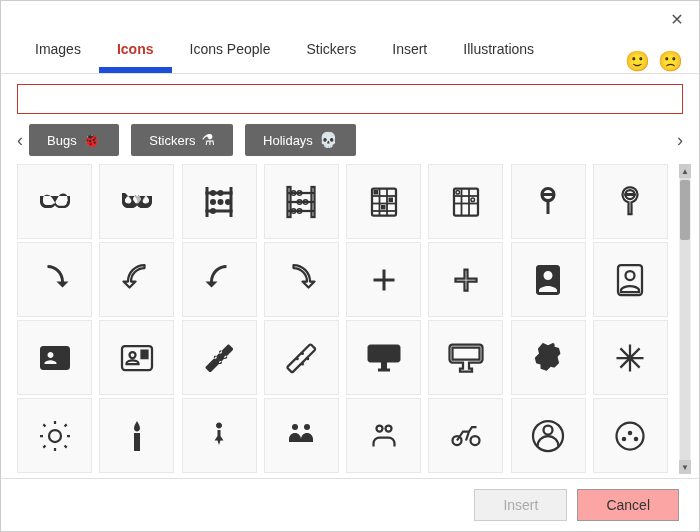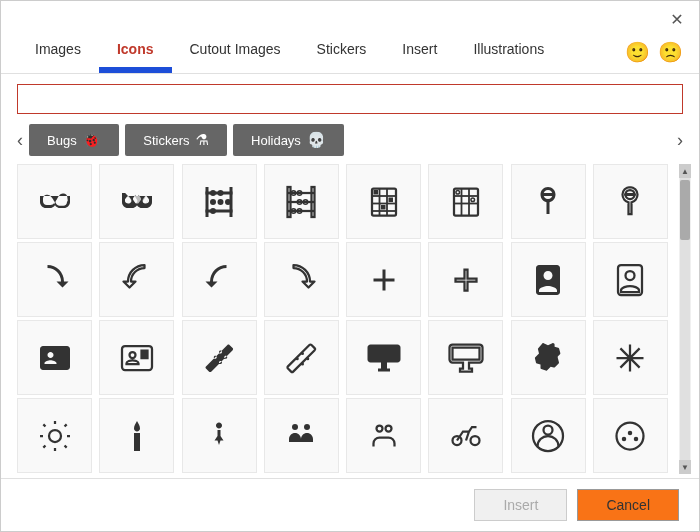--- a/index.html
+++ b/index.html
@@ -33,21 +33,21 @@
       cursor: pointer;
       color: #555;
       width: 24px;
       height: 24px;
       display: flex;
       align-items: center;
       justify-content: center;
     }
     .tabs-row {
       display: flex;
-      align-items: center;
+      align-items: flex-end;
       border-bottom: 1px solid #e0e0e0;
       padding: 0 16px;
       justify-content: space-between;
     }
     .tabs-left {
       display: flex;
       gap: 0;
     }
     .tab {
       padding: 10px 18px;
@@ -94,21 +94,21 @@
       background: none;
       border: none;
       font-size: 18px;
       cursor: pointer;
       color: #555;
       padding: 4px 6px;
       flex-shrink: 0;
     }
     .cat-list {
       display: flex;
-      gap: 6px;
+      gap: 12px;
       flex: 1;
       overflow: hidden;
     }
     .cat-btn {
       background: #666;
       color: #fff;
       border: none;
       padding: 7px 18px;
       font-size: 13px;
       cursor: pointer;
@@ -193,42 +193,42 @@
     }
     .btn-insert {
       background: #f0f0f0;
       border: 1px solid #ccc;
       padding: 7px 28px;
       font-size: 14px;
       cursor: not-allowed;
       color: #aaa;
     }
     .btn-cancel {
-      background: #f97316;
+      background: #fca5a5;
       border: 1px solid #999;
       padding: 7px 28px;
       font-size: 14px;
       cursor: pointer;
       color: #333;
     }
   </style>
 </head>
 <body>
 
 <div class="dialog">
 
   <div class="title-bar">
     <button class="close-btn">✕</button>
   </div>
 
   <div class="tabs-row">
     <div class="tabs-left">
       <div class="tab">Images</div>
       <div class="tab active">Icons</div>
-      <div class="tab">Cutout Images</div>
+      <div class="tab">Icons People</div>
       <div class="tab">Stickers</div>
       <div class="tab">Insert</div>
       <div class="tab">Illustrations</div>
     </div>
     <div class="tabs-right">
       <span class="smiley-icon">🙂</span>
       <span class="smiley-icon">🙁</span>
     </div>
   </div>
 

